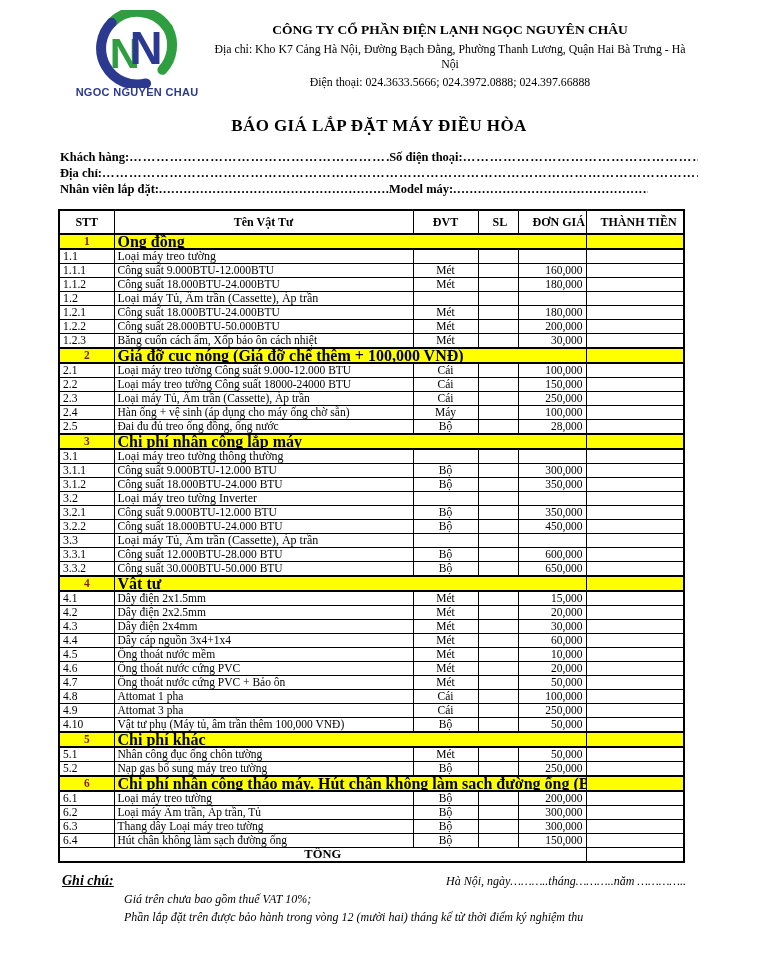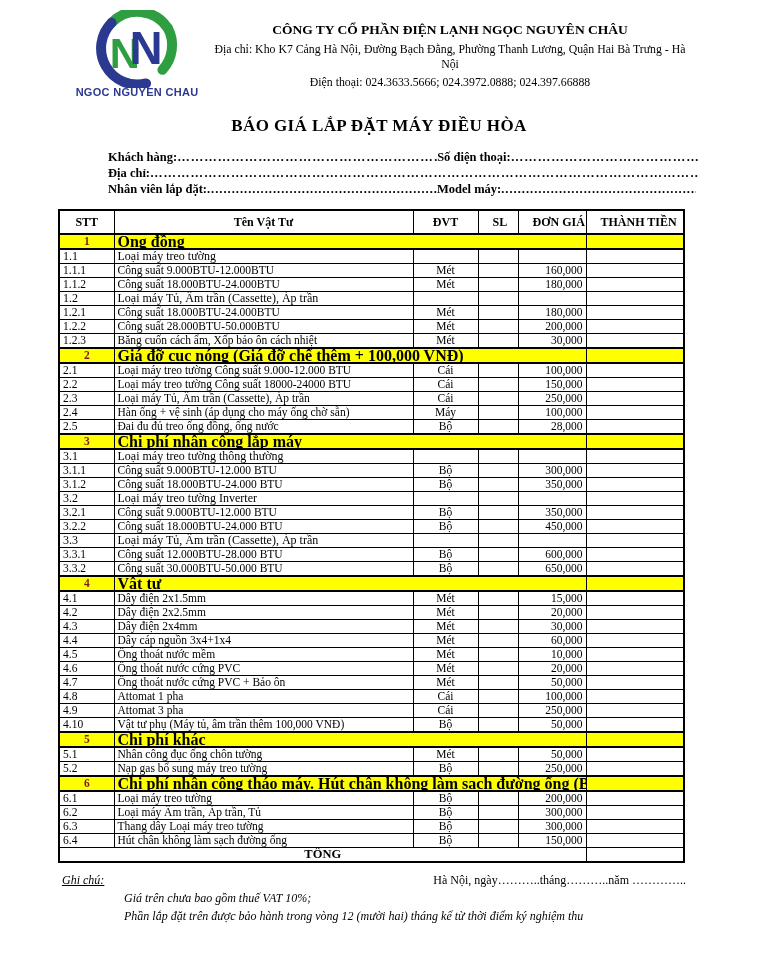--- a/index.html
+++ b/index.html
@@ -16,21 +16,21 @@
     font-family:"Liberation Sans", sans-serif; font-weight:bold; font-size:11px;
     color:#2b3990; letter-spacing:0.3px; white-space:nowrap; margin-top:-2px;
   }
   .company-block { margin-left:205px; width:490px; text-align:center; padding-top:8px; }
   .company-name { font-weight:bold; font-size:13.5px; }
   .company-address { font-size:11.8px; margin-top:4px; }
   .company-phone { font-size:11.8px; margin-top:3px; }
   .doc-title { text-align:center; font-weight:bold; font-size:17px; margin-top:10px; letter-spacing:0.4px; }
   
   .fields { margin:13px 60px 0 60px; font-weight:bold; font-size:12.5px; }
-  .field-line { display:flex; white-space:nowrap; overflow:hidden; line-height:16px;margin-left:48px; }
+  .field-line { display:flex; white-space:nowrap; overflow:hidden; line-height:16px; }
   .field-label { flex:0 0 auto; }
   .dotfill { overflow:hidden; white-space:nowrap; letter-spacing:1px; }
   .d1 { flex:0 0 260px; } .d2 { flex:1 1 auto; } .dfull { flex:1 1 auto; }
   .d3 { flex:0 0 230px; } .d4 { flex:0 0 195px; }
   
   table.quote { border-collapse:collapse; margin:12px 0 0 58px; width:625px;
     table-layout:fixed; font-size:11.5px; border:2px solid #000; }
   .quote th, .quote td { border:1px solid #000; overflow:hidden; white-space:nowrap; }
   .quote th { height:24px; font-size:12px; font-weight:bold; text-align:center; padding:0 14px; }
   .quote td { height:13.6px; line-height:13px; padding:0 3px; }
@@ -43,22 +43,22 @@
     border-top:2px solid #000; border-bottom:2px solid #000; }
   tr.row-section .c-stt { text-align:center; color:#7d1e1e; }
   tr.row-section .c-name { font-size:16px; }
   tr.row-subsection td { border-top:1.5px solid #000; border-bottom:1.5px solid #000; }
   tr.row-subsection .c-stt, tr.row-subsection .c-name { font-weight:normal; font-size:12px; }
   tr.row-total td { border-top:1.5px solid #000; }
   .c-total-label { text-align:center; font-weight:bold; font-size:12.5px; }
   
   .doc-footer { margin:10px 60px 0 62px; font-size:12px; }
   .note-row { display:flex; justify-content:space-between; align-items:baseline; padding-right:12px; }
-  .ghi-chu { font-weight:normal; font-style:italic; text-decoration:underline; font-size:12px; }
-  .date-line { }
+  .ghi-chu { font-weight:bold; font-style:italic; text-decoration:underline; font-size:14px; }
+  .date-line { font-style:italic; }
   .note-text { font-style:italic; margin-left:62px; margin-top:3px; }
   .signs { display:flex; margin-top:16px; font-weight:bold; font-size:12.5px; }
   .sign-left  { width:42%; text-align:center; }
   .sign-right { width:58%; text-align:center; }
 </style>
 </head>
 <body>
 
 <div class="page">
 

